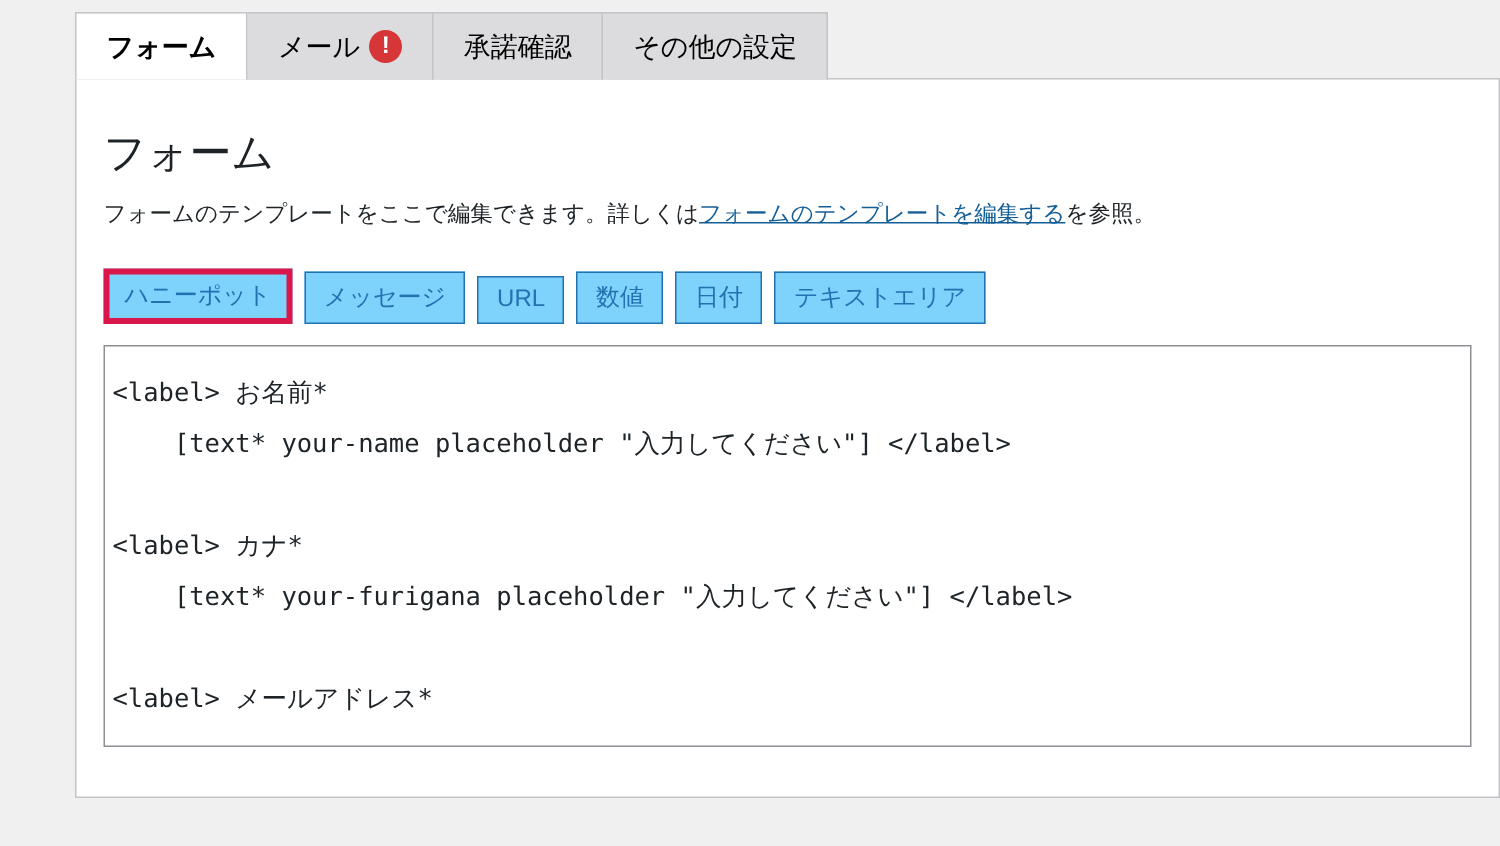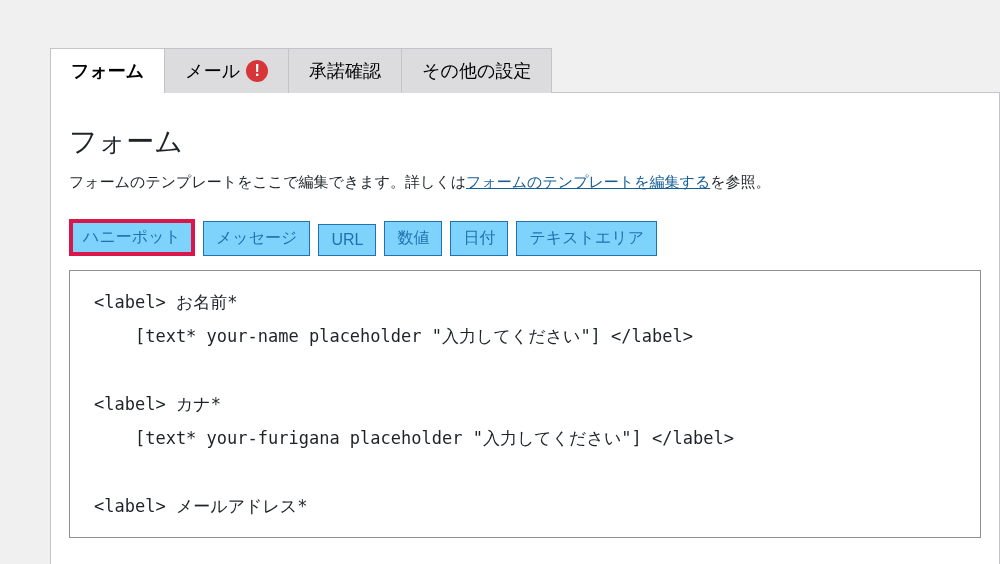--- a/index.html
+++ b/index.html
@@ -30,21 +30,20 @@
     }
     .tab.active {
       background: #ffffff;
       border-top: 1px solid #c3c4c7;
       font-weight: bold;
       position: relative;
       z-index: 2;
     }
     .tab + .tab {
       margin-left: -1px;
-      margin-top: 40px;
     }
     .tab-alert-icon {
       display: inline-flex;
       align-items: center;
       justify-content: center;
       width: 22px;
       height: 22px;
       background: #d63638;
       color: white;
       border-radius: 50%;
@@ -89,21 +88,21 @@
       font-size: 16px;
       cursor: pointer;
       font-family: inherit;
     }
     .tag-btn.highlighted {
       border: 4px solid #d9174a;
       padding: 4px 10px;
     }
     .code-area {
       border: 1px solid #8c8f94;
-      padding: 14px 24px;
+      padding: 14px 5px;
       font-family: Consolas, Menlo, Monaco, monospace;
       font-size: 17px;
       color: #1d2327;
       line-height: 2.0;
       white-space: pre;
       overflow: hidden;
       min-height: 210px;
     }
   </style>
 </head>

